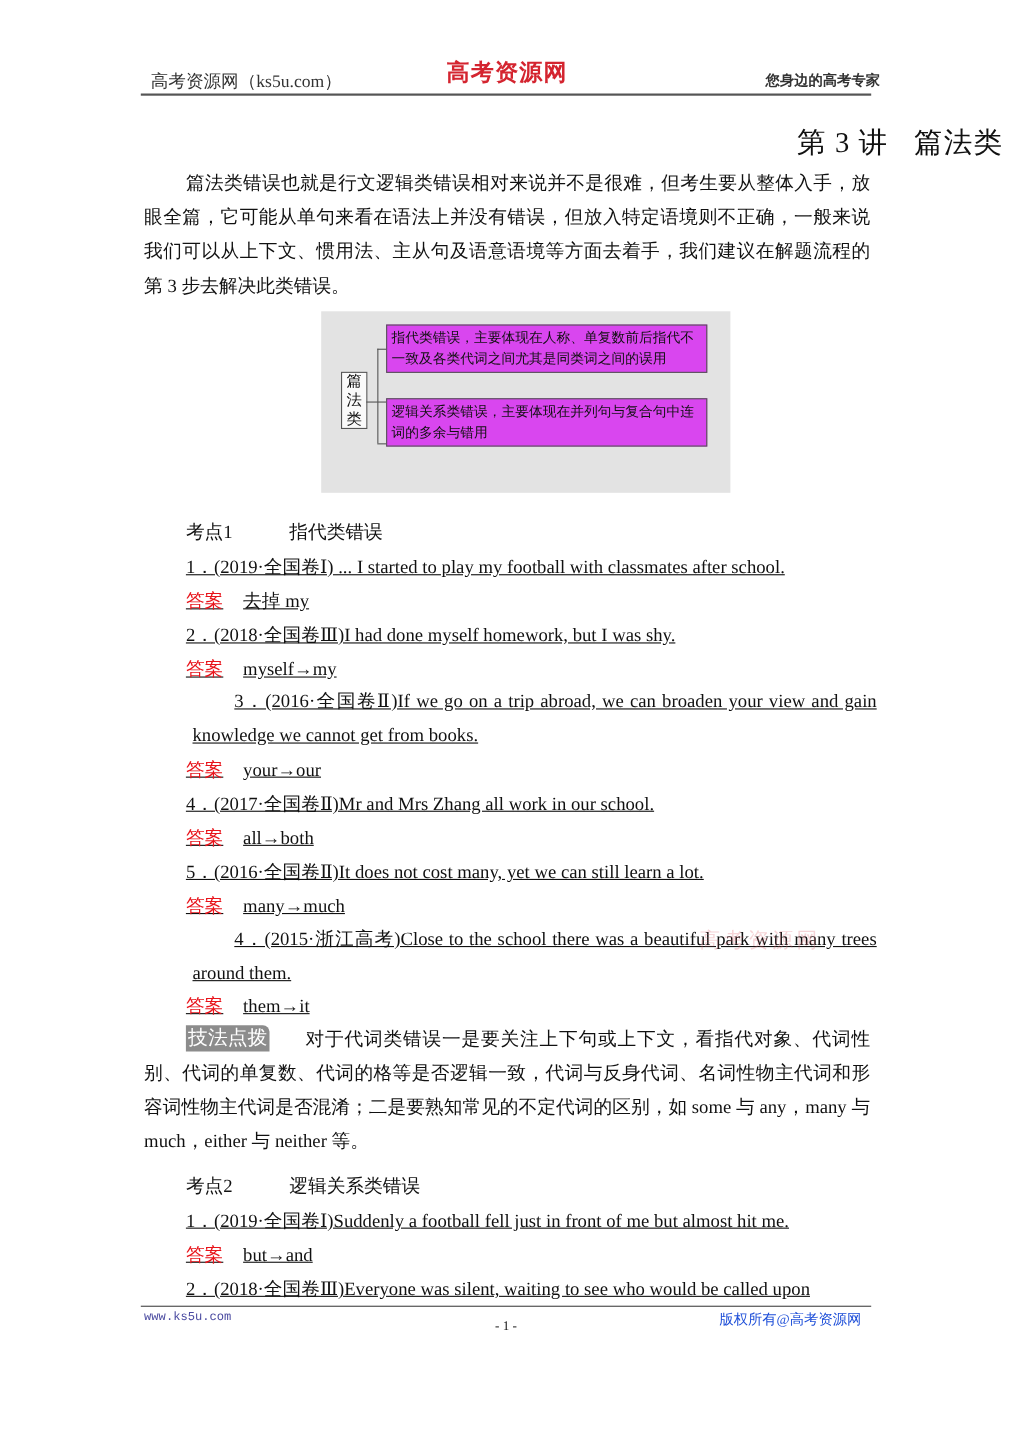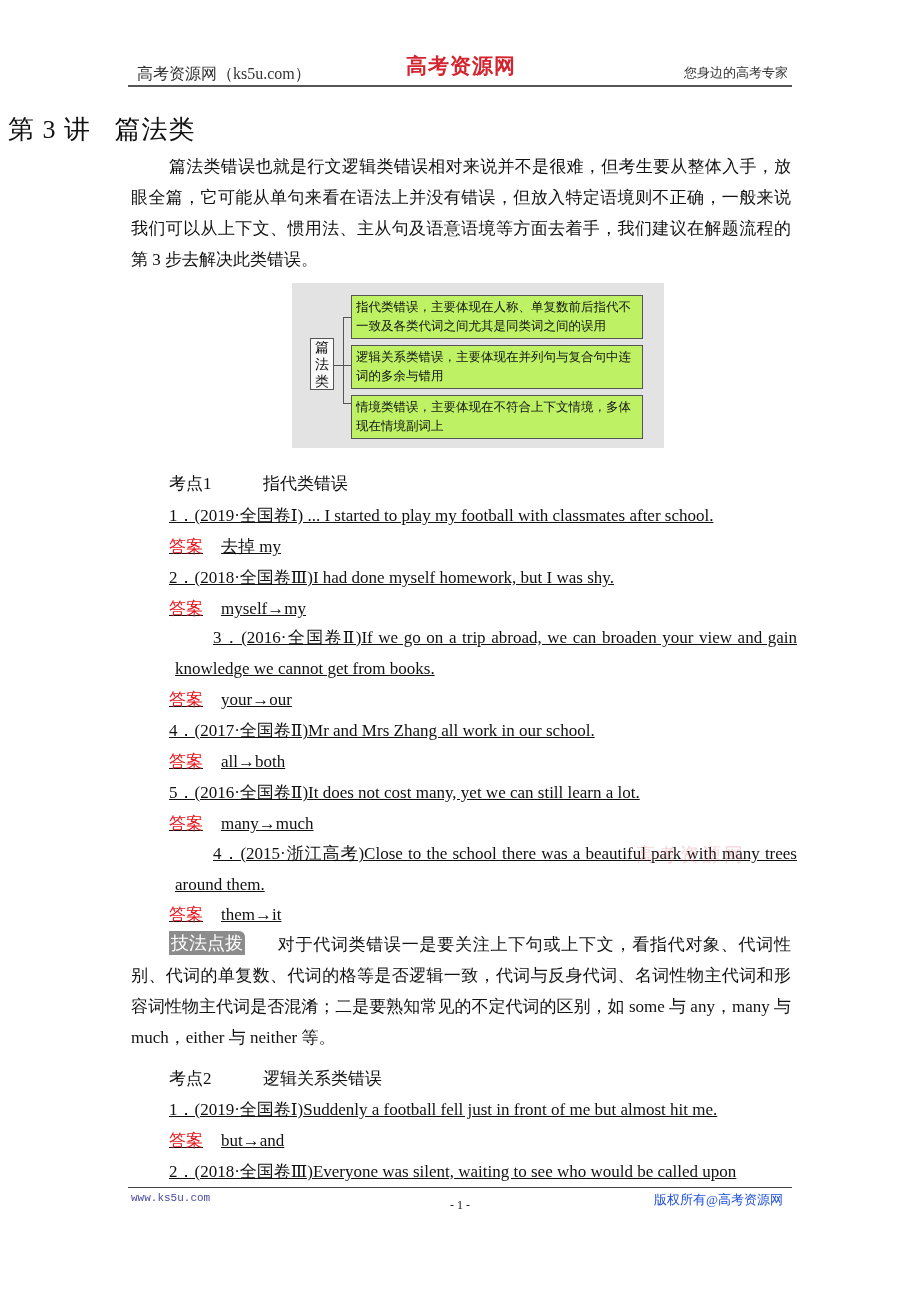--- a/index.html
+++ b/index.html
@@ -1,35 +1,35 @@
 <!DOCTYPE html>
 <html><head>
 <meta charset="utf-8">
 <style>
   html, body { margin:0; padding:0; background:#ffffff; }
   body { width:920px; height:1302px; position:relative; overflow:hidden;
          font-family:"Liberation Serif", "DejaVu Serif", serif; color:#111; }
   .hdr-left { position:absolute; left:137px; top:64px; font-size:16px; color:#333; }
   .hdr-logo { position:absolute; left:406px; top:52px; font-size:21px; color:#d4242f;
               font-family:"DejaVu Serif", serif; font-weight:bold; letter-spacing:1px; }
-  .hdr-right { position:absolute; right:132px; top:64px; font-size:13px; color:#333; }
+  .hdr-right { position:absolute; right:120px; top:64px; font-size:13px; color:#333;font-weight:bold; }
   .hdr-rule { position:absolute; left:128px; width:664px; top:85px; height:2px; background:#555; }
-  .title { position:absolute; left:0; width:920px; top:112px; text-align:left;
+  .title { position:absolute; left:0; width:920px; top:112px; text-align:right;
            font-size:26px; letter-spacing:1px; }
   .title span { margin:0 8px; }
   .para { position:absolute; left:131px; width:660px; font-size:17px; line-height:31px; text-align:justify; }
   .intro { top:151px; text-indent:38px; }
   .diagram { position:absolute; left:292px; top:283px; width:372px; height:165px;
              background:#e3e3e3; }
   .dg-root { position:absolute; left:18px; top:55px; width:22px; height:50px; border:1px solid #555;
              background:#fafafa; font-size:14px; line-height:17px; text-align:center; padding:0; }
   .dg-vline { position:absolute; left:51px; top:34px; width:1px; height:86px; background:#555; }
   .dg-hroot { position:absolute; left:41px; top:82px; width:10px; height:1px; background:#555; }
   .dg-h { position:absolute; left:51px; width:8px; height:1px; background:#555; }
-  .dg-box { position:absolute; left:59px; width:292px; border:1px solid #555; background:#bef264;
+  .dg-box { position:absolute; left:59px; width:292px; border:1px solid #555; background:#d946ef;
             font-size:12.5px; line-height:19px; padding:2px 4px; box-sizing:border-box; }
   .sec-head { position:absolute; left:169px; font-size:17px; }
   .sec-head .num { display:inline-block; width:94px; }
   .line { position:absolute; left:169px; font-size:17px; white-space:nowrap;text-decoration:underline; }
   .line.wrap { white-space:normal; width:622px; left:131px; text-indent:38px; line-height:31px; text-align:justify;margin-left:44px; }
   .ans-label { color:#e8141b; margin-right:18px; }
   .tip { position:absolute; left:131px; top:929px; width:660px; font-size:17px; line-height:31px; text-align:justify; }
   .tip-badge { display:inline-block; background:#8c8c8c; color:#fff; font-size:18px; padding:0 2px;
                line-height:24px; border-radius:0 6px 0 0; margin-left:38px; margin-right:32px;
                font-family:"DejaVu Sans", sans-serif; vertical-align:1px; }
@@ -55,22 +55,21 @@
 <div class="para intro">篇法类错误也就是行文逻辑类错误相对来说并不是很难，但考生要从整体入手，放眼全篇，它可能从单句来看在语法上并没有错误，但放入特定语境则不正确，一般来说我们可以从上下文、惯用法、主从句及语意语境等方面去着手，我们建议在解题流程的第 3 步去解决此类错误。</div>
 
 <div class="diagram">
   <div class="dg-root">篇法类</div>
   <div class="dg-hroot"></div>
   <div class="dg-vline"></div>
   <div class="dg-h" style="top:34px"></div>
   <div class="dg-h" style="top:82px"></div>
   <div class="dg-h" style="top:120px"></div>
   <div class="dg-box" style="top:12px">指代类错误，主要体现在人称、单复数前后指代不一致及各类代词之间尤其是同类词之间的误用</div>
-  <div class="dg-box" style="top:62px">逻辑关系类错误，主要体现在并列句与复合句中连词的多余与错用</div>
-  <div class="dg-box" style="top:112px">情境类错误，主要体现在不符合上下文情境，多体现在情境副词上</div>
+  <div class="dg-box" style="top:79px">逻辑关系类错误，主要体现在并列句与复合句中连词的多余与错用</div>
 </div>
 
 <div class="sec-head" style="top:472px">
   <span class="num">考点1</span><span>指代类错误</span>
 </div>
 
 <div class="line" style="top:504px">1．(2019·全国卷Ⅰ) ... I started to play my football with classmates after school.</div>
 <div class="line" style="top:535px"><span class="ans-label">答案</span><span>去掉 my</span></div>
 
 <div class="line" style="top:566px">2．(2018·全国卷Ⅲ)I had done myself homework, but I was shy.</div>

